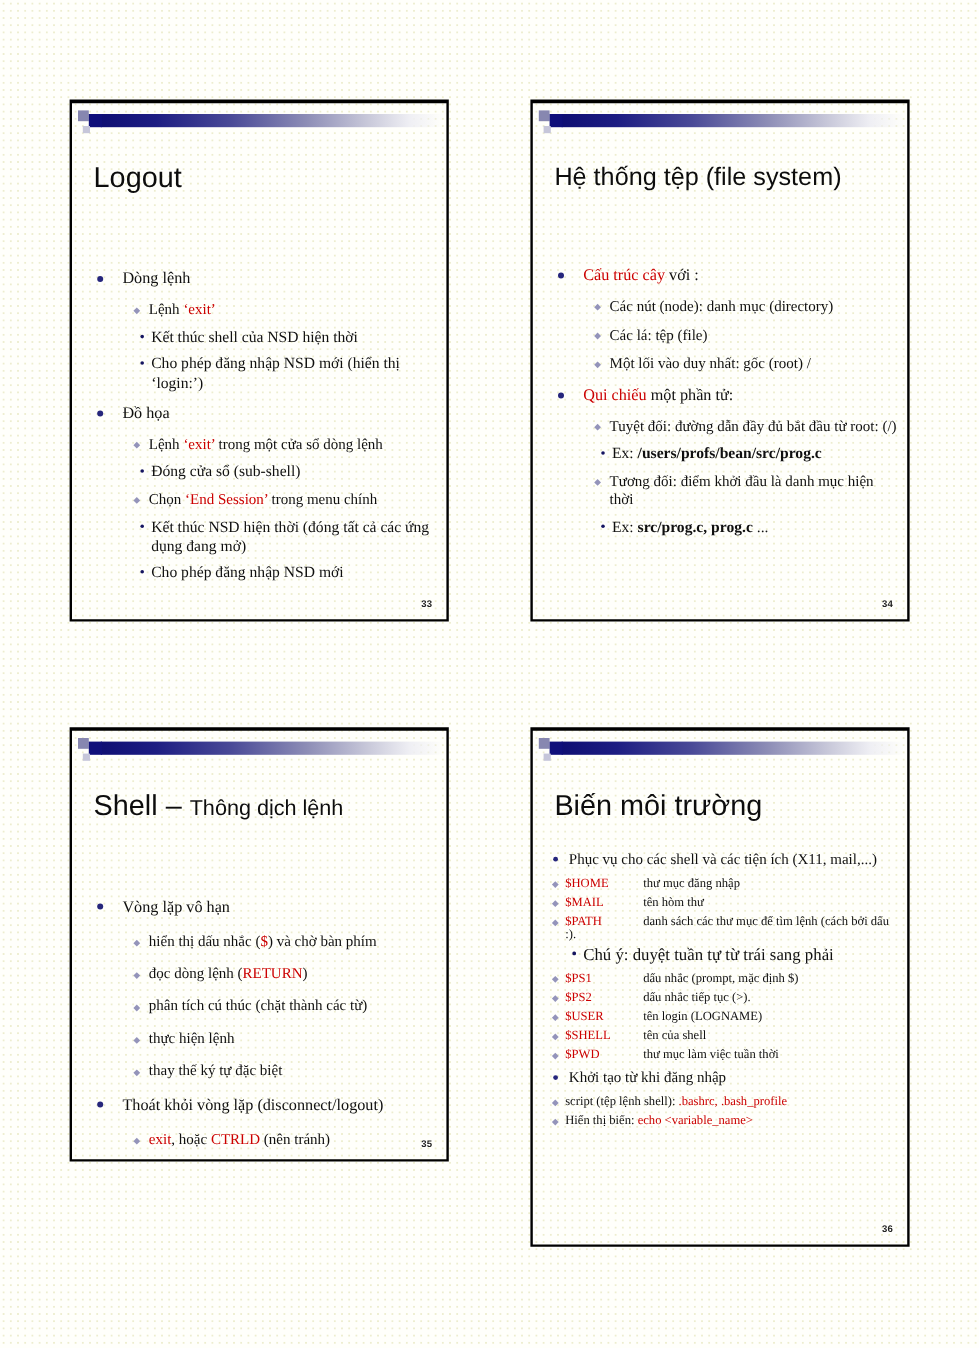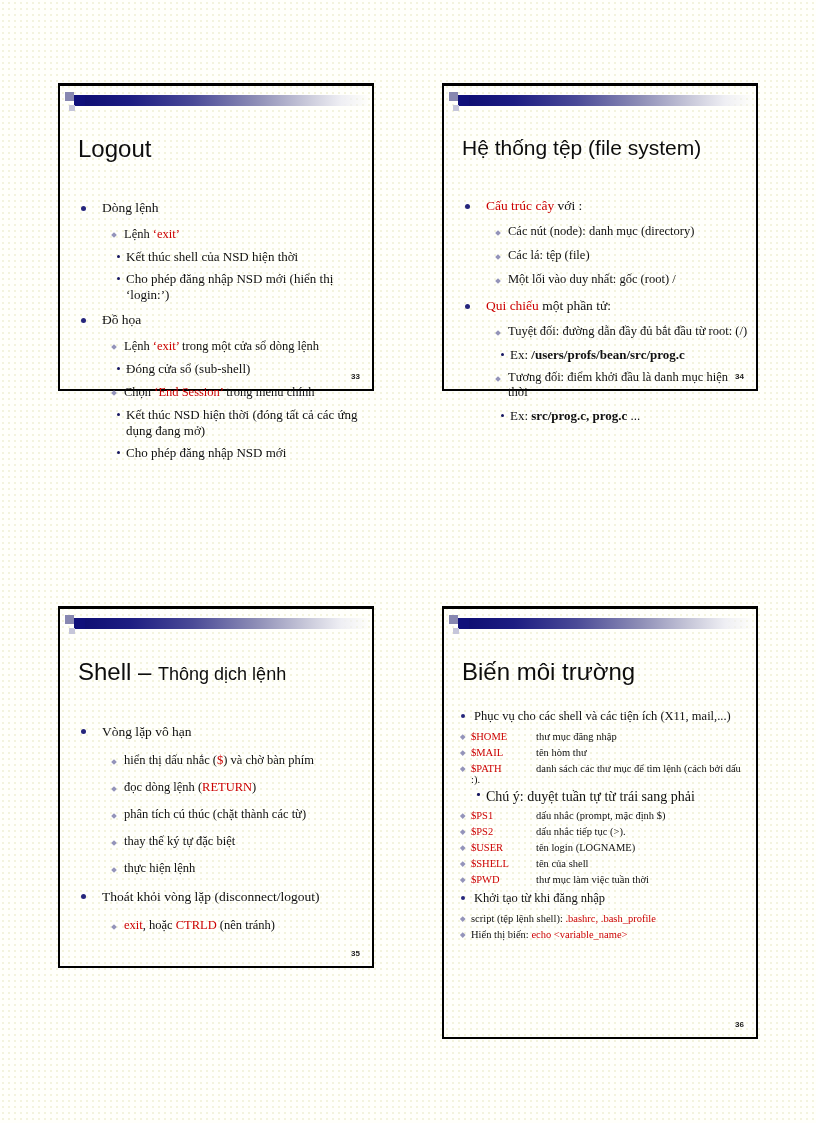--- a/index.html
+++ b/index.html
@@ -5,21 +5,21 @@
   html,body{margin:0;padding:0;}
   body{
     width:816px;height:1123px;position:relative;overflow:hidden;
     background-color:#fffffb;
     background-image:radial-gradient(rgba(210,210,140,0.40) 0.6px, rgba(255,255,255,0) 0.9px);
     background-size:6px 6px;
     font-family:"Liberation Serif","DejaVu Serif",serif;
   }
 
   .slide{
-    position:absolute;width:316px;height:308px;box-sizing:border-box;
+    position:absolute;width:316px;height:435px;box-sizing:border-box;
     border:2px solid #000;border-top-width:3px;background:transparent;
   }
   #s0{left:58px;top:83px;}
   #s1{left:442px;top:83px;}
   #s2{left:58px;top:606px;height:362px;}
   #s3{left:442px;top:606px;height:433px;}
 
   
   .deco{position:absolute;top:4px;left:2px;right:2px;height:28px;}
   .bar{
@@ -33,21 +33,21 @@
 
   .slide-title{
     margin:50px 10px 0 18px;
     font-family:"Liberation Sans","DejaVu Sans",sans-serif;
     color:#0d0d0d;white-space:nowrap;line-height:1.1;
   }
   .t-main{font-size:24px;}
   .t-sub{font-size:18px;}
   #s1 .t-main{font-size:21px;}
 
-  .slide-body{margin-top:32px;padding:0 8px 0 18px;color:#101010;}
+  .slide-body{margin-top:56px;padding:0 8px 0 18px;color:#101010;}
 
   .line{position:relative;}
   .l1{font-size:13.5px;padding:6px 0 6px 24px;}
   .l2{font-size:12.5px;padding:4.5px 0 4.5px 46px;}
   .l3{font-size:13px;padding:3px 0 3px 48px;}
   .blt{position:absolute;display:block;}
   .l1>.blt{left:3px;top:12px;width:5px;height:5px;border-radius:50%;background:#26267c;}
   .l2>.blt{left:34px;top:11px;width:4px;height:4px;background:#9494ba;transform:rotate(45deg);}
   .l3>.blt{left:39px;top:9px;width:3px;height:3px;border-radius:50%;background:#151560;}
 
@@ -131,22 +131,22 @@
     <div class="sq sq1"></div>
     <div class="sq sq2"></div>
     <div class="sq sq3"></div>
   </div>
   <div class="slide-title"><span class="t-main">Shell – </span><span class="t-sub">Thông dịch lệnh</span></div>
   <div class="slide-body">
       <div class="line l1"><span class="blt"></span><span class="txt"><span>Vòng lặp vô hạn</span></span></div>
       <div class="line l2"><span class="blt"></span><span class="txt"><span>hiển thị dấu nhắc (</span><span class="s-red">$</span><span>) và chờ bàn phím</span></span></div>
       <div class="line l2"><span class="blt"></span><span class="txt"><span>đọc dòng lệnh (</span><span class="s-red">RETURN</span><span>)</span></span></div>
       <div class="line l2"><span class="blt"></span><span class="txt"><span>phân tích cú thúc (chặt thành các từ)</span></span></div>
+      <div class="line l2"><span class="blt"></span><span class="txt"><span>thực hiện lệnh</span></span></div>
       <div class="line l2"><span class="blt"></span><span class="txt"><span>thay thế ký tự đặc biệt</span></span></div>
-      <div class="line l2"><span class="blt"></span><span class="txt"><span>thực hiện lệnh</span></span></div>
       <div class="line l1"><span class="blt"></span><span class="txt"><span>Thoát khỏi vòng lặp (disconnect/logout)</span></span></div>
       <div class="line l2"><span class="blt"></span><span class="txt"><span class="s-red">exit</span><span>, hoặc </span><span class="s-red">CTRLD</span><span> (nên tránh)</span></span></div>
     </div>
   <div class="page-num">35</div>
 </div>
 
 <div class="slide" id="s3">
   <div class="deco">
     <div class="bar"></div>
     <div class="sq sq1"></div>

